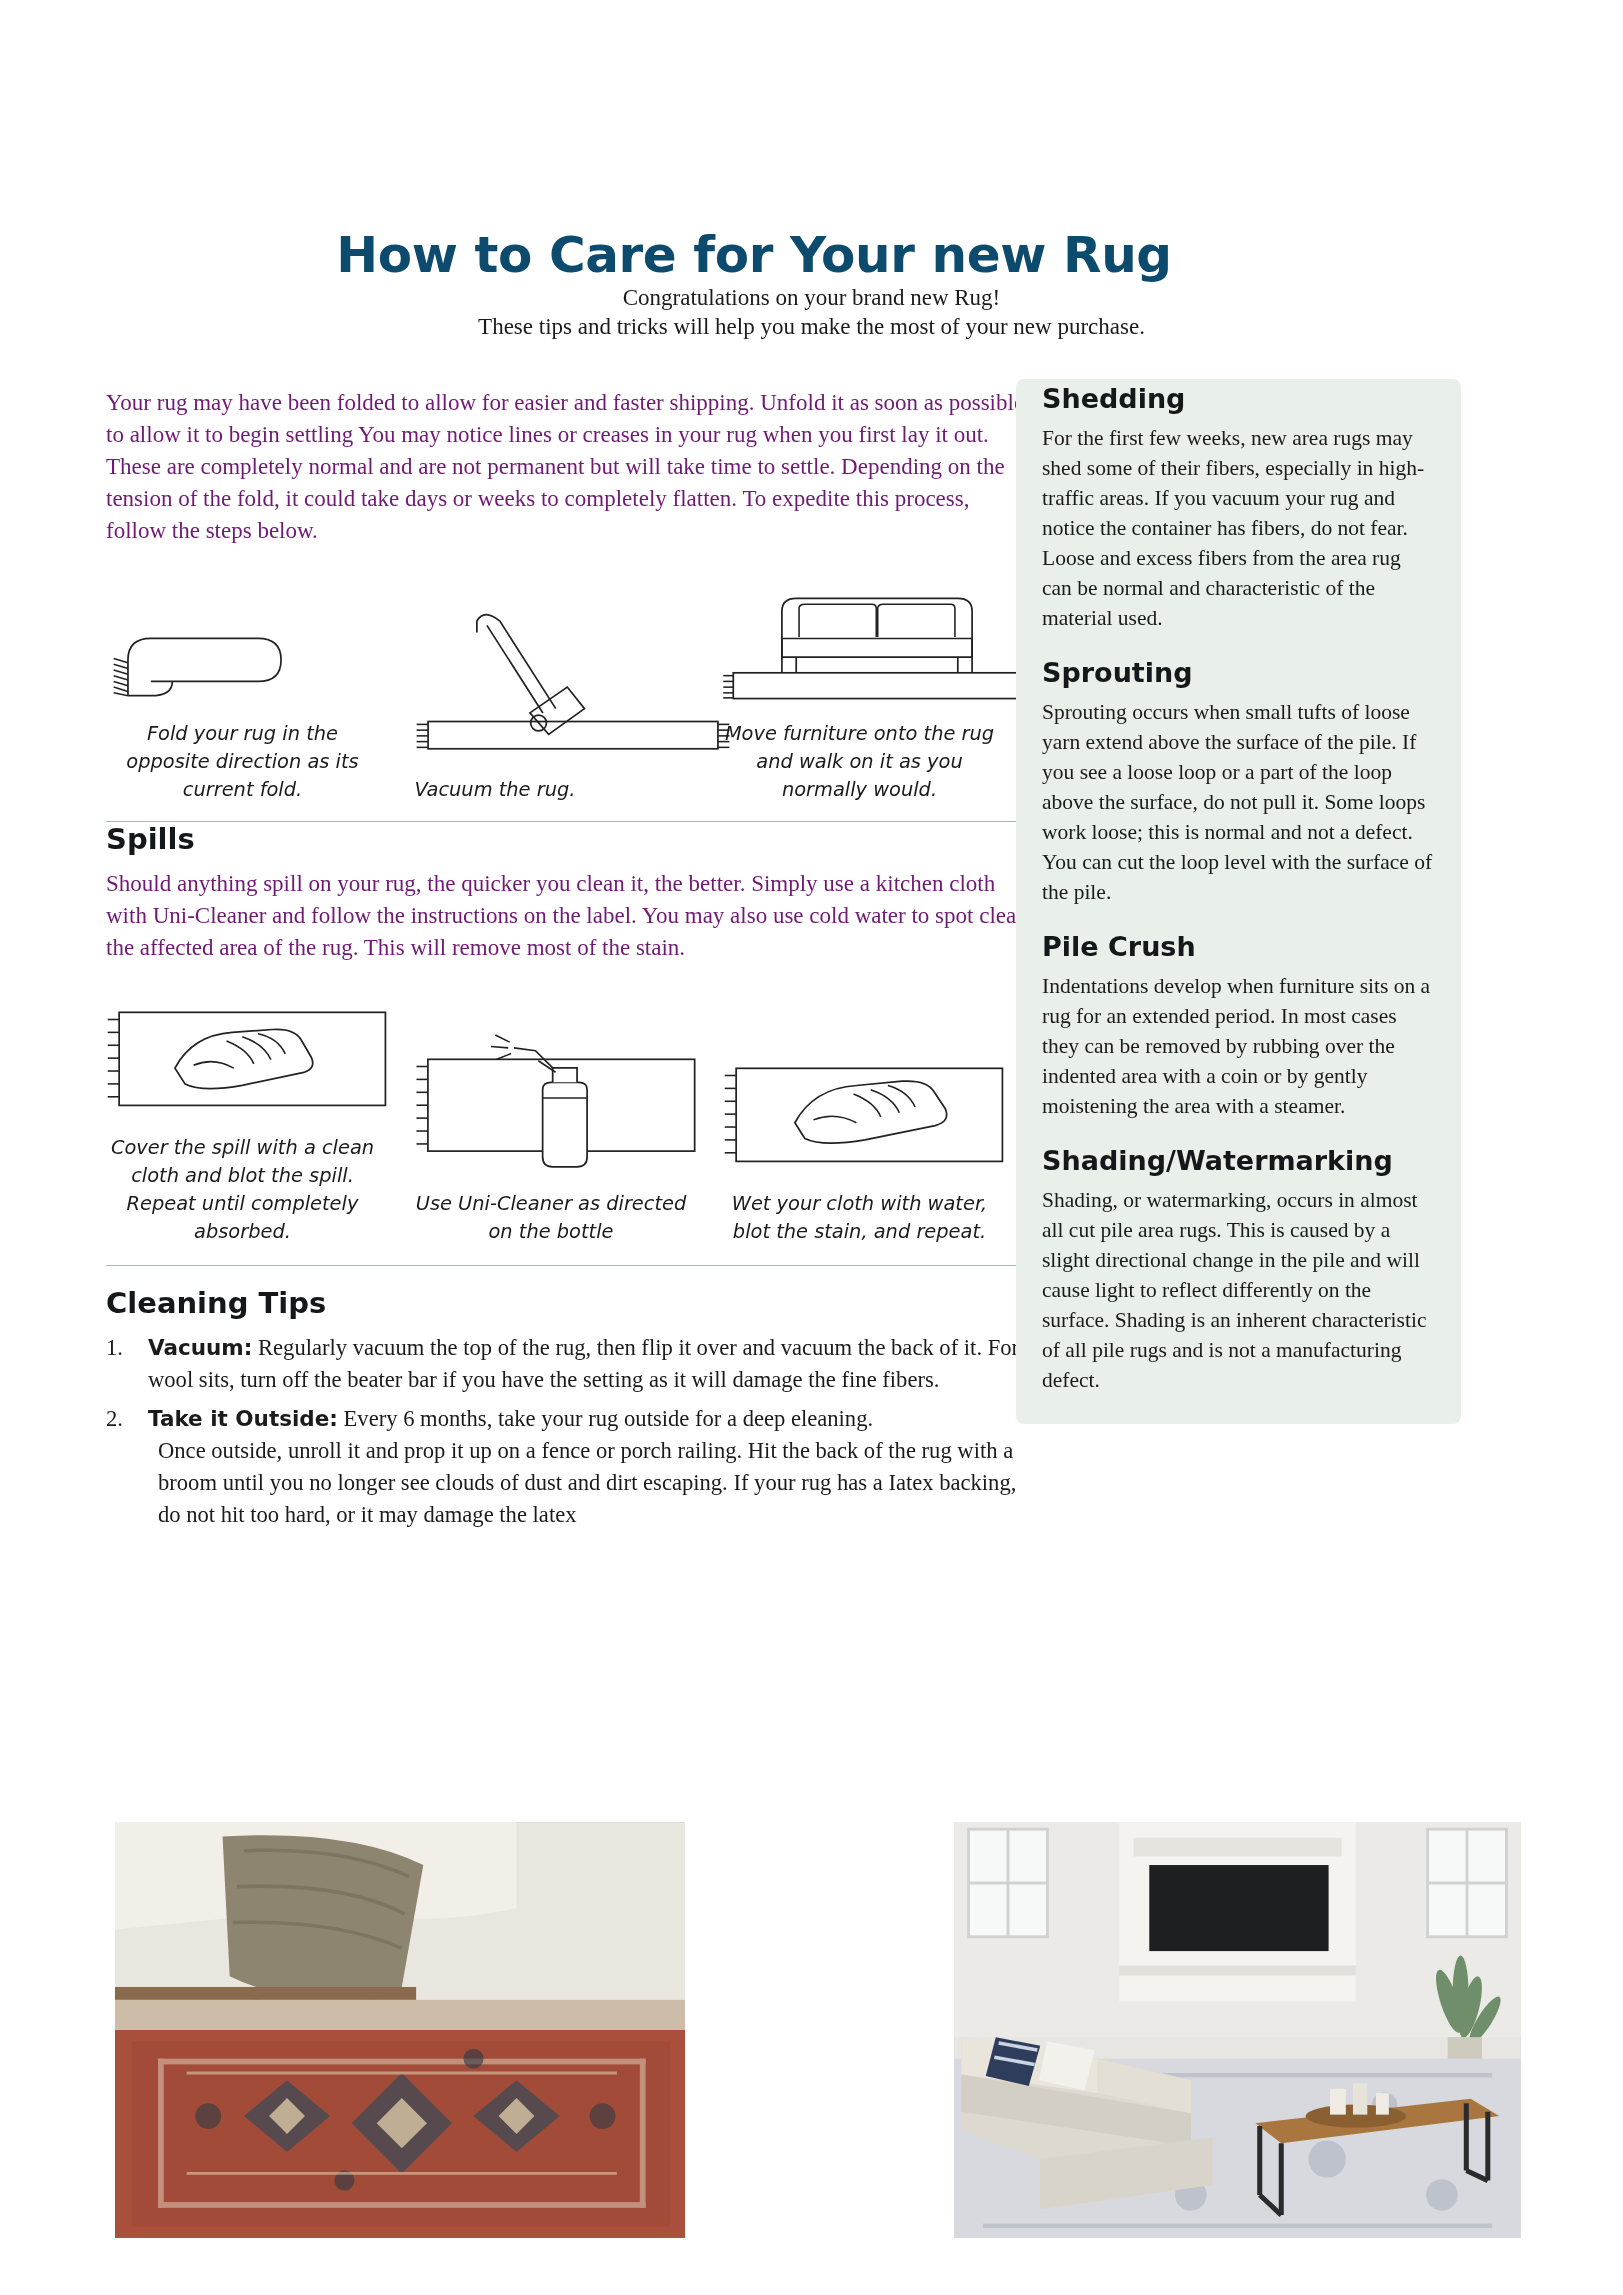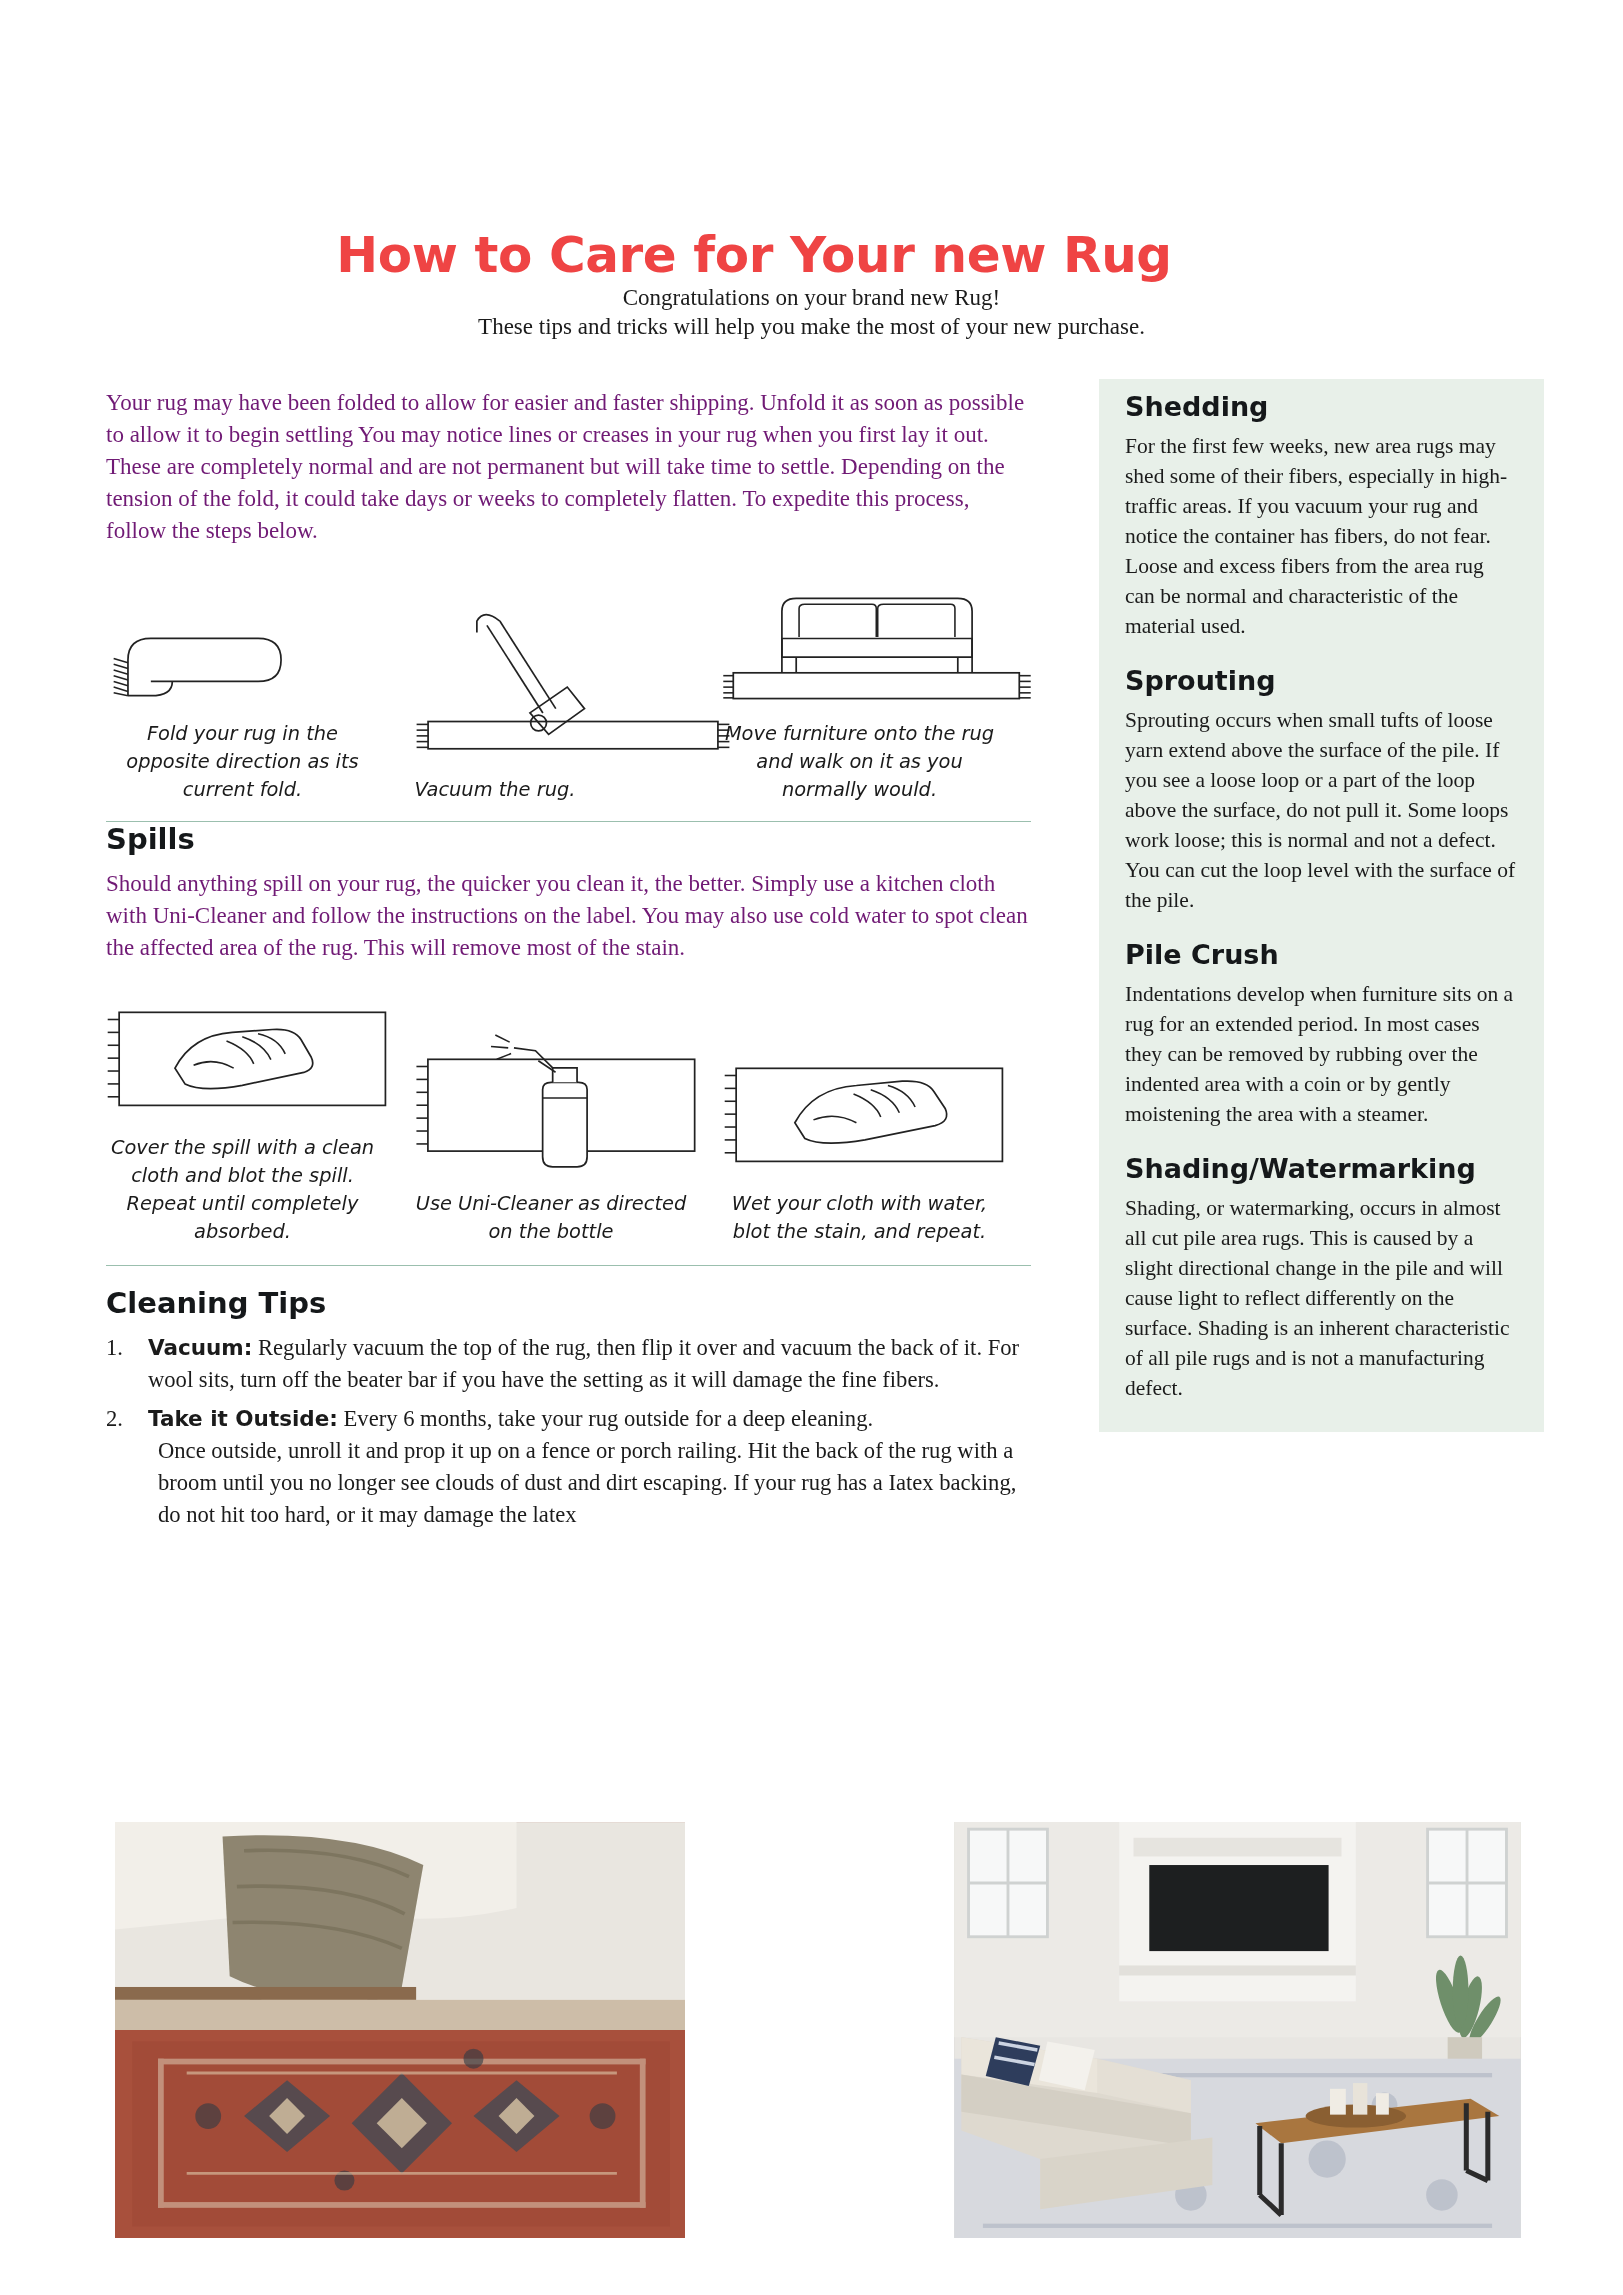--- a/index.html
+++ b/index.html
@@ -26,21 +26,21 @@
   
   .doc-title {
     position: absolute;
     left: 0; top: 192px;
     width: 1508px;
     text-align: center;
     font-family: "DejaVu Sans", sans-serif;
     font-weight: bold;
     font-size: 50px;
     letter-spacing: -0.4px;
-    color: #ef4444;
+    color: #0c4a6e;
   }
   .subtitle {
     position: absolute;
     left: 0; top: 283px;
     width: 1623px;
     text-align: center;
     font-size: 23px;
     line-height: 29px;
     color: #1b1b1b;
   }
@@ -120,26 +120,27 @@
     font-size: 21.5px;
   }
   .tip .sub {
     display: block;
     padding-left: 10px;
   }
 
   
   .right-col {
     position: absolute;
-    left: 1099px;
+    left: 1016px;
     top: 379px;
     width: 445px;
     background: #e8f0e9;
-    padding: 12px 26px 29px 26px;
+    padding: 4px 26px 29px 26px;
     box-sizing: border-box;
+    border-radius: 8px;
   }
   .right-col .h2 {
     margin-top: 4.3px;
     margin-bottom: 8.6px;
     font-size: 27px;
   }
   .right-col .h2.first { margin-top: 0; }
   .right-col p {
     font-size: 21.5px;
     line-height: 30px;

